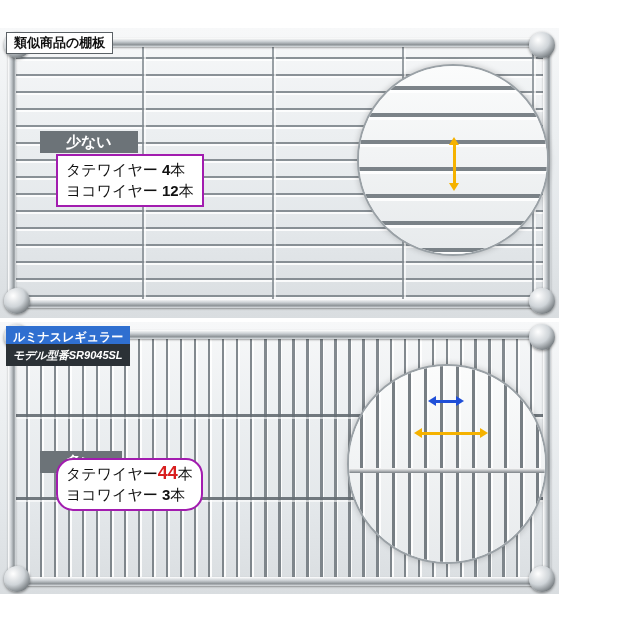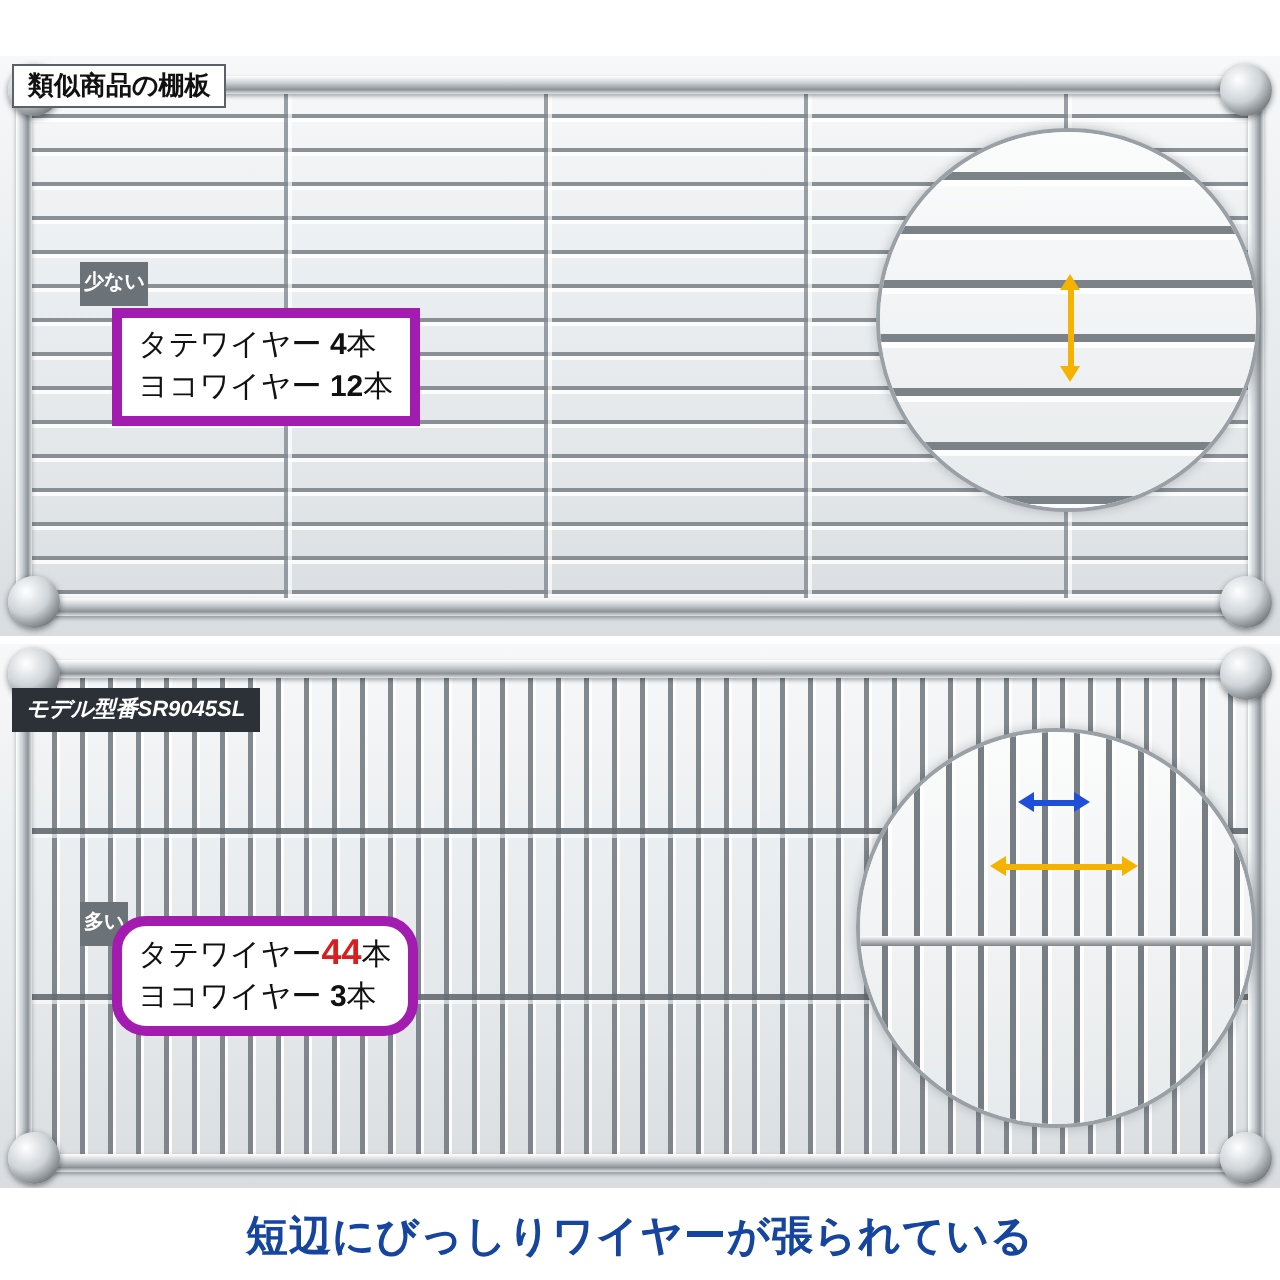--- a/index.html
+++ b/index.html
@@ -14,21 +14,21 @@
   
   .headline{
     position:absolute;left:0;top:2px;width:640px;height:26px;
     text-align:center;
     font-size:15px;font-weight:bold;color:#111;
     letter-spacing:0.5px;
     line-height:26px;
   }
 
   
-  .panel{position:absolute;left:0;width:640px;overflow:hidden;background:#e9ecef;}
+  .panel{position:absolute;left:0;width:559px;overflow:hidden;background:#e9ecef;}
   .panel-top{top:28px;height:290px;}
   .panel-bottom{top:322px;height:272px;}
 
   
   .shelf-bg{
     position:absolute;left:0;top:0;width:100%;height:100%;
     background:linear-gradient(180deg,#f7f8f9 0%,#eceff1 35%,#e3e7ea 70%,#d9dde0 100%);
   }
 
   
@@ -193,32 +193,32 @@
   .tag-blue{
     background:#2f6fd0;color:#ffffff;border:1px solid #2f6fd0;
     font-size:12px;padding:2px 6px;
   }
   .tag-dark{
     background:#2b3136;color:#ffffff;border:1px solid #2b3136;
     font-size:11px;padding:2px 6px;font-style:italic;
   }
   .tag-gray{
     background:#6c7378;color:#ffffff;border:1px solid #6c7378;
-    font-size:10px;padding:2px 1px;
+    font-size:15px;padding:2px 25px;
   }
 
   .product-tag{position:absolute;left:6px;top:4px;}
   .model-tag{position:absolute;left:6px;top:22px;}
 
   .amount-tag{position:absolute;}
 
   .wire-box{
     position:absolute;
     background:#ffffff;
-    border:5px solid #a21caf;
+    border:2px solid #a21caf;
     padding:3px 8px 4px 8px;
     font-size:15px;
     color:#111;
     line-height:21px;
     white-space:nowrap;
   }
   .wire-box .num{font-weight:bold;}
   .wire-box .num.red{color:#d81f1f;font-size:18px;}
 
   
@@ -287,30 +287,30 @@
     <div class="post" style="left:4px;bottom:2px;"></div>
     <div class="post" style="right:4px;bottom:2px;"></div>
 
     <div class="magnifier mag-bot">
       <div class="mag-inner mag-bot-wires"></div>
       <div class="mag-bot-cross"></div>
       <div class="arrow-h blue" style="left:86px;top:34px;width:22px;"></div>
       <div class="arrow-h" style="left:72px;top:66px;width:60px;"></div>
     </div>
 
+    <div class="tag tag-blue product-tag">ルミナスレギュラー</div>
     <div class="tag tag-dark model-tag">モデル型番SR9045SL</div>
 
     <div class="tag tag-gray amount-tag" style="left:40px;top:113px;margin-top:16px;">多い</div>
 
     <div class="wire-box" style="left:56px;top:136px;border-radius:17px;">
       <div>
         <span>タテワイヤー</span><span class="num red">44</span><span>本</span>
       </div>
       <div>
         <span>ヨコワイヤー</span>
         <span class="num">3</span><span>本</span>
       </div>
     </div>
   </div>
 
-  <div class="footer">短辺にびっしりワイヤーが張られている</div>
 
 </div>
 
 </body></html>

